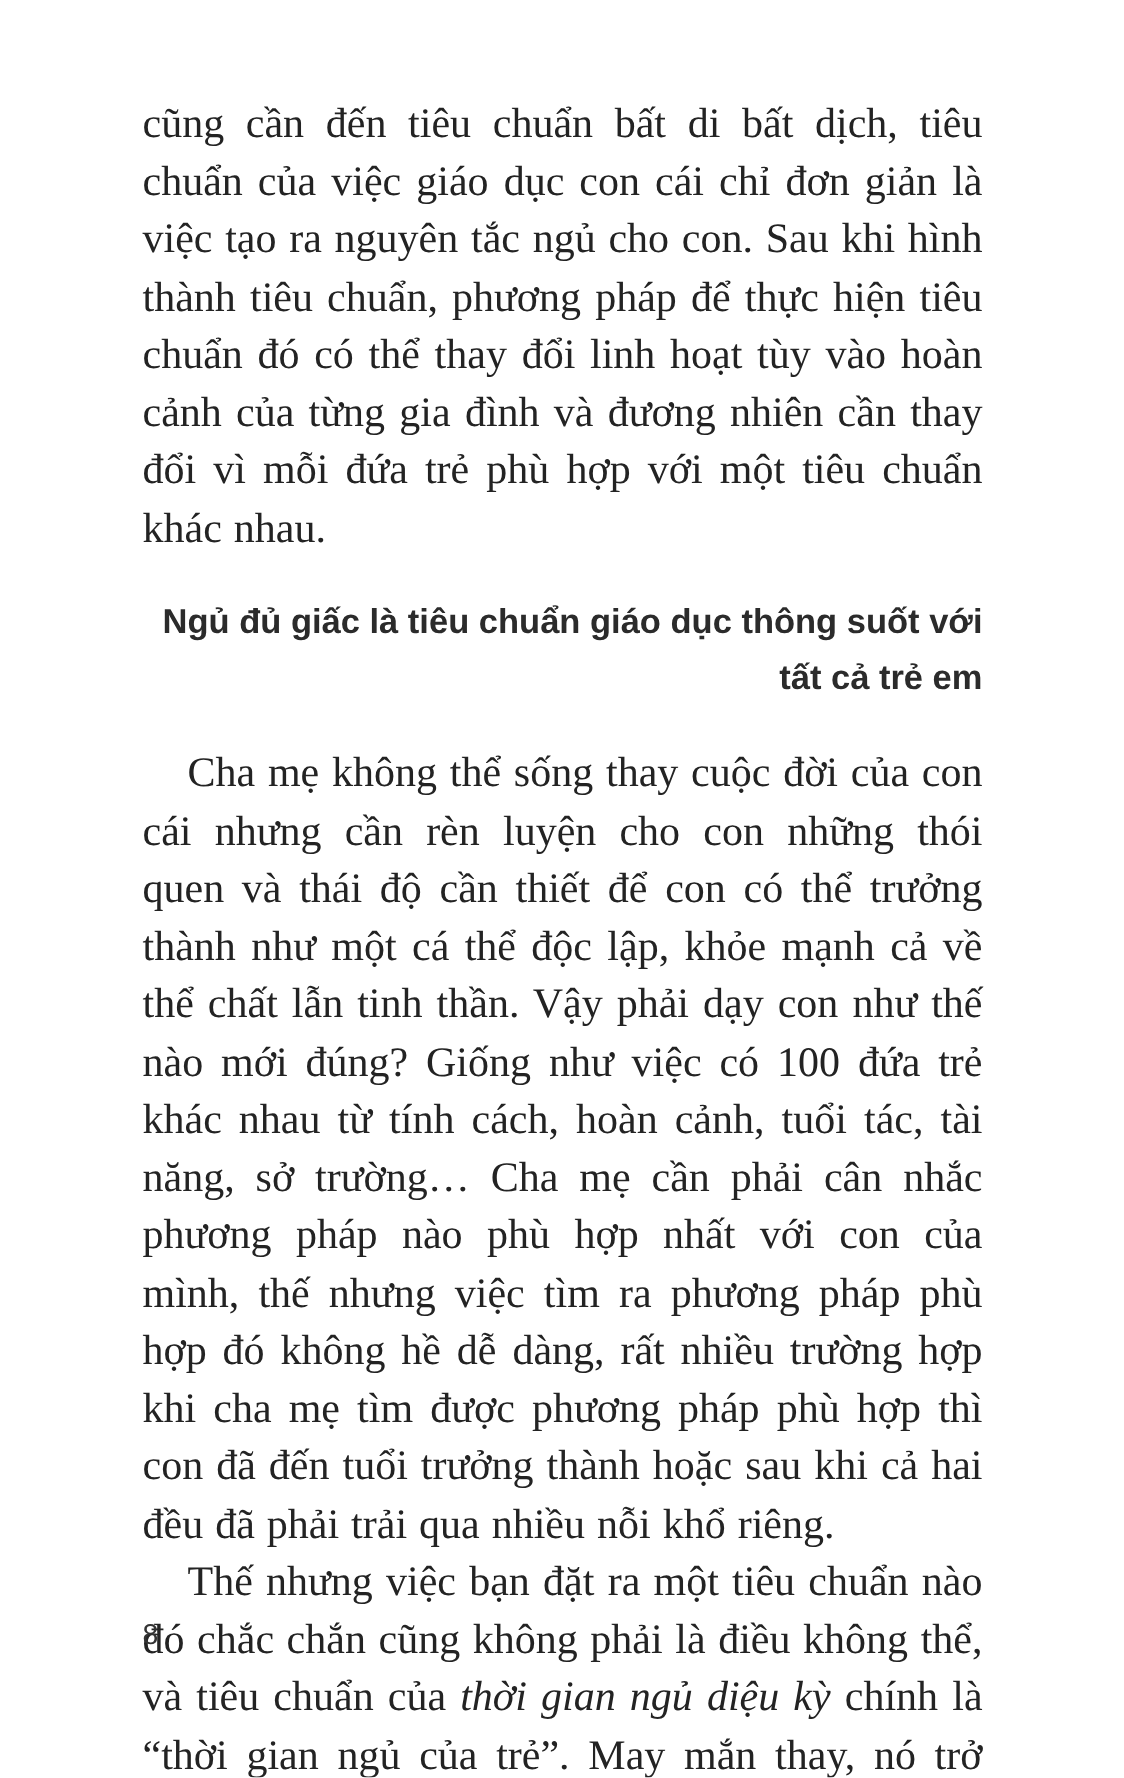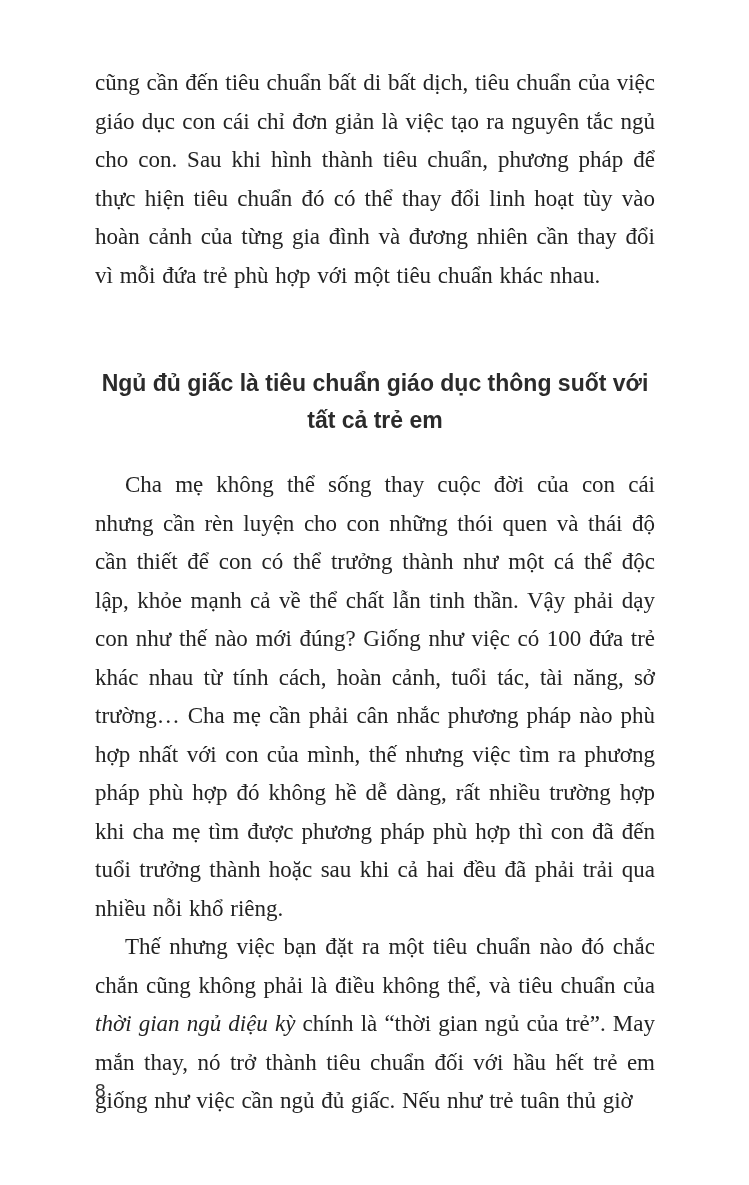--- a/index.html
+++ b/index.html
@@ -12,40 +12,40 @@
     width: 749px;
     height: 1185px;
     background: #ffffff;
     box-sizing: border-box;
     padding: 64px 94px 0 95px;
     overflow: hidden;
     color: #232323;
     font-family: "Liberation Serif", "DejaVu Serif", serif;
   }
   .body-text {
-    font-size: 23px;
+    font-size: 28px;
     line-height: 38.5px;
     text-align: justify;
     margin: 0;
     word-spacing: 1px;
   }
   .para-continuation {
     text-indent: 0;
   }
   .para-indented {
     text-indent: 30px;
   }
   .section-heading {
     font-family: "Liberation Sans", "DejaVu Sans", sans-serif;
     font-weight: 700;
     font-size: 23px;
     line-height: 37px;
     color: #2b2b2b;
-    text-align: center;
-    margin: 70px 0 27px 0;
+    text-align: right;
+    margin: 24px 0 27px 0;
   }
   .para-spacer {
   }
   .italic-phrase {
     font-style: italic;
   }
   .page-number {
     position: absolute;
     left: 95px;
     top: 1080px;

